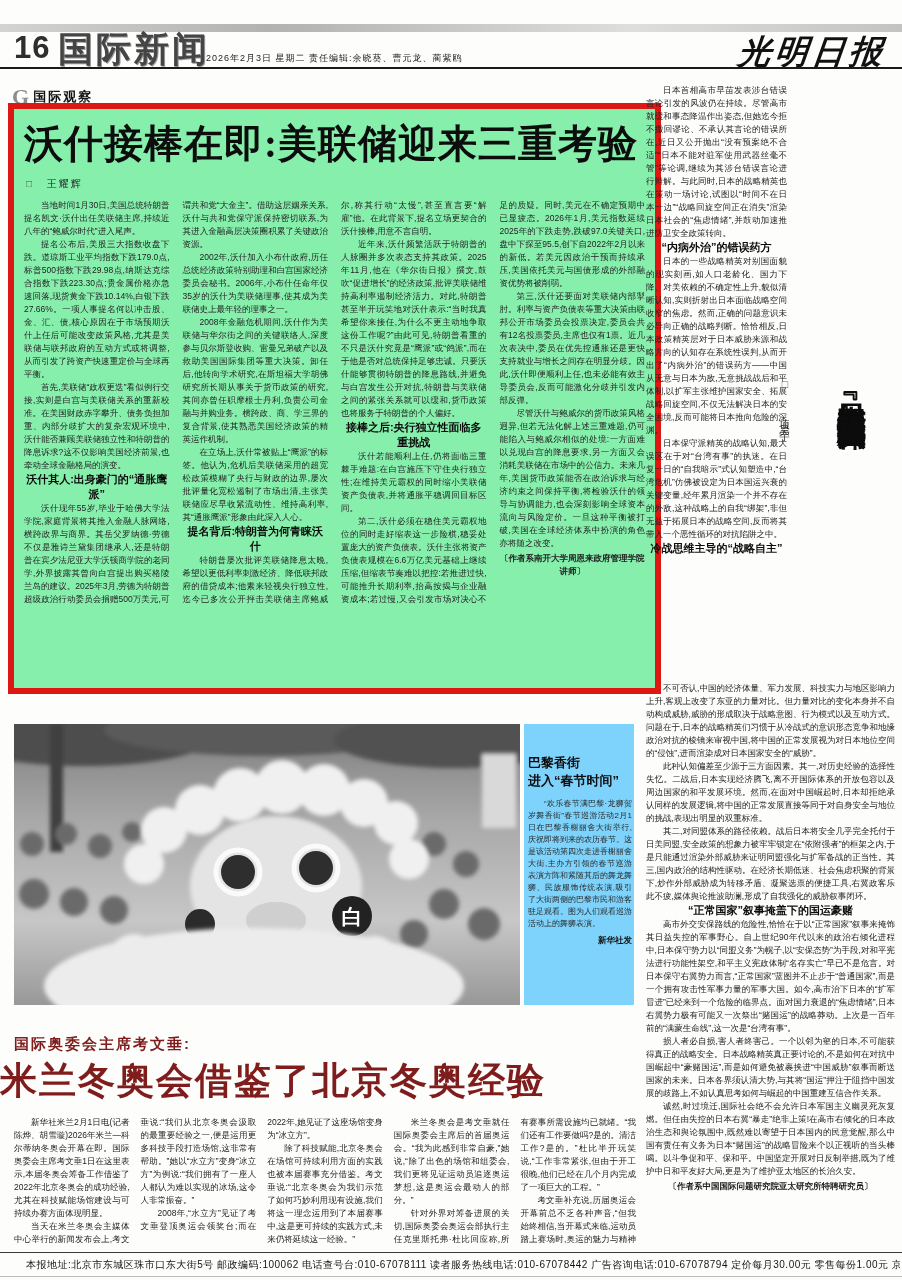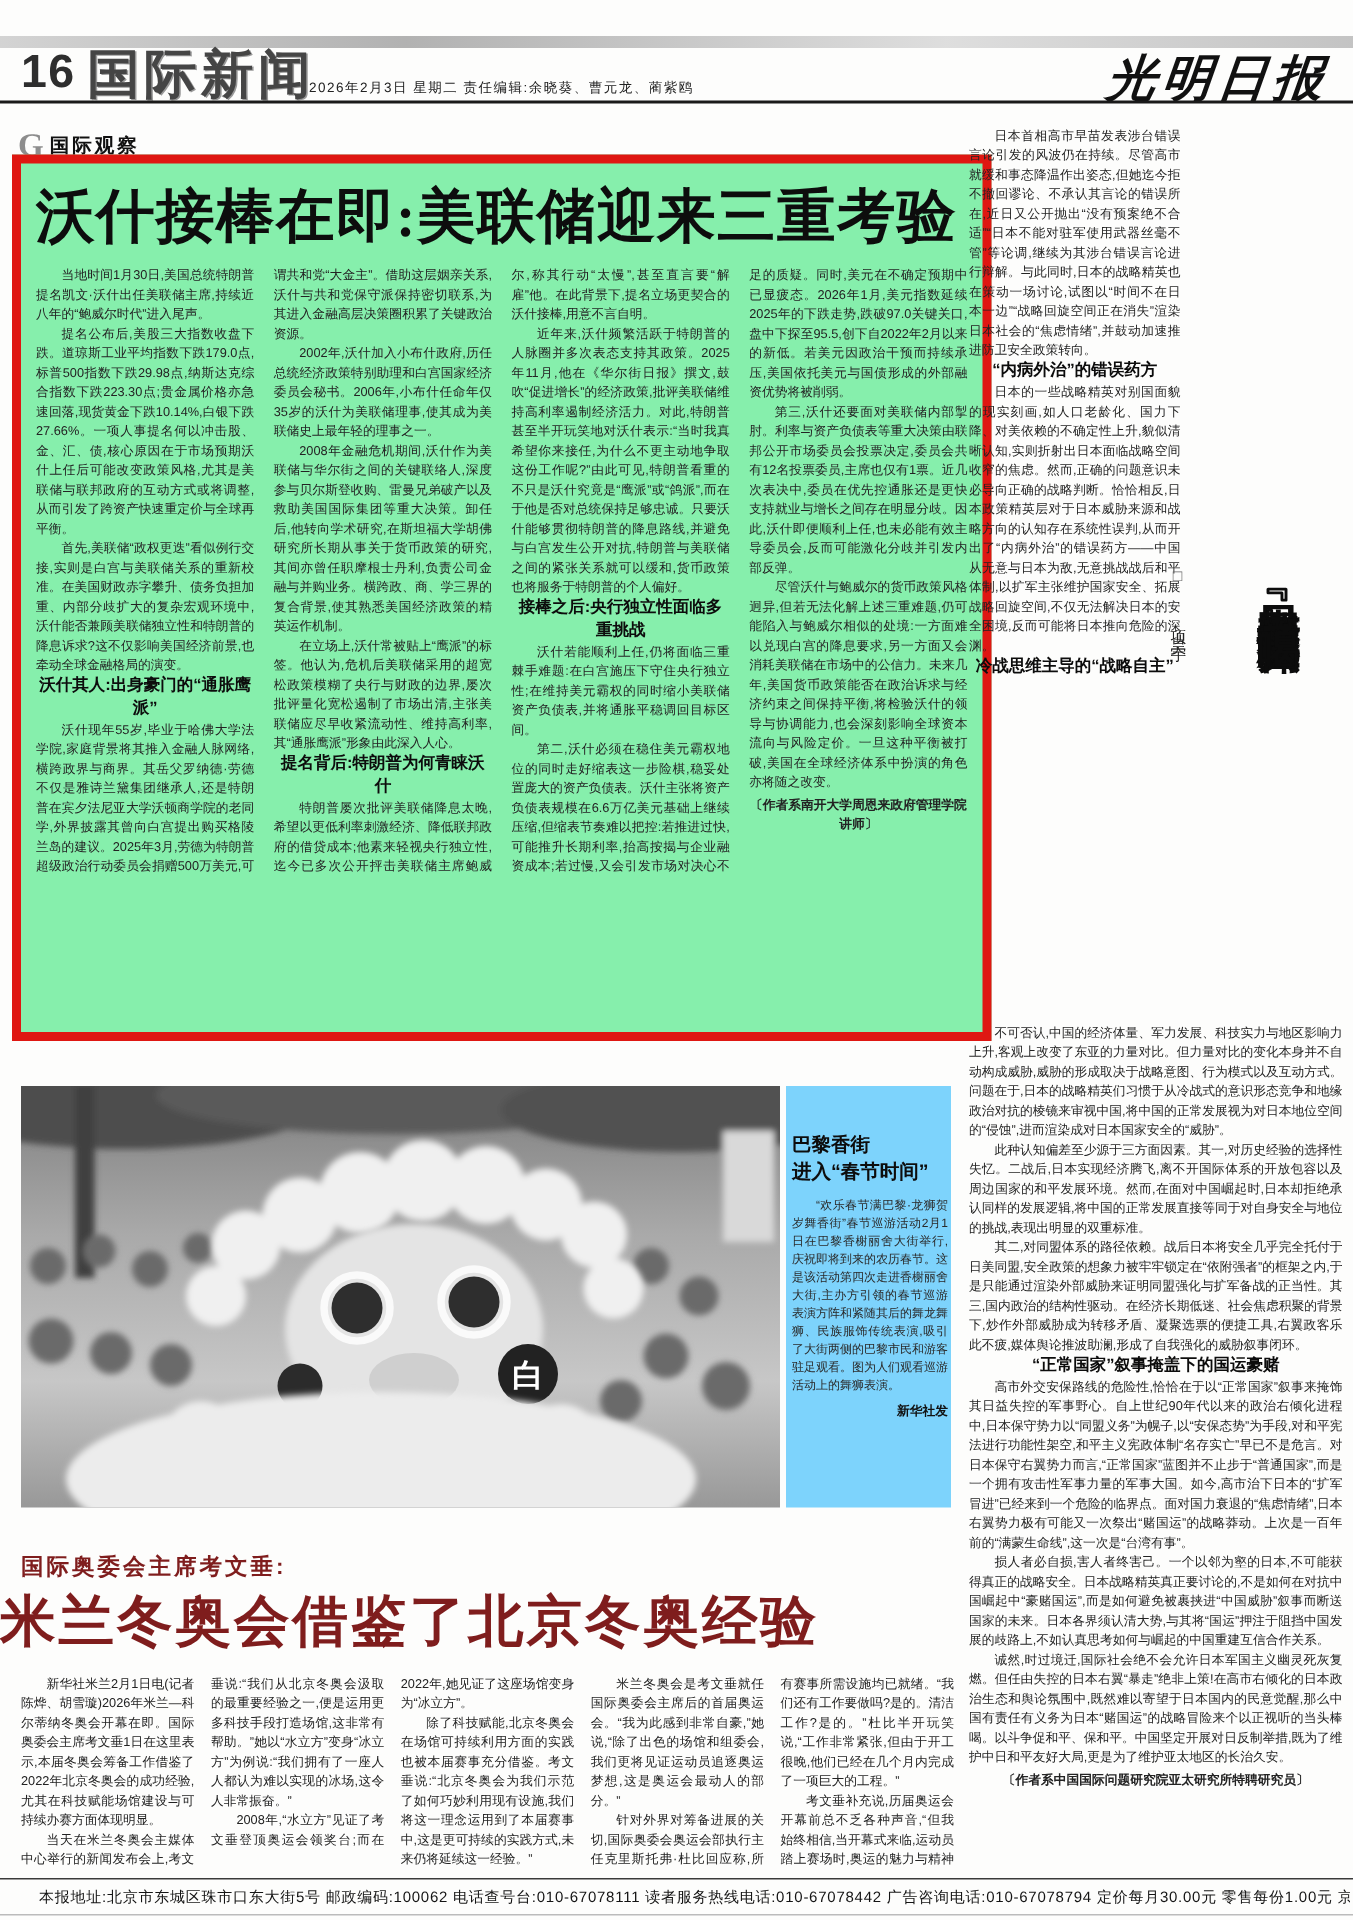--- a/index.html
+++ b/index.html
@@ -74,20 +74,24 @@
   <div class="masthead">光明日报</div>
   <div class="header-rule"></div>
 
   <div class="g-label">
     <span class="g-logo">G</span>
     <span class="g-text">国际观察</span>
   </div>
 
   <div class="red-box">
     <div class="main-headline">沃什接棒在即:美联储迎来三重考验</div>
+    <div class="byline">
+      <span class="mark">□</span>
+      <span>王耀辉</span>
+    </div>
     <div class="main-cols body-text">
       <p>当地时间1月30日,美国总统特朗普提名凯文·沃什出任美联储主席,持续近八年的“鲍威尔时代”进入尾声。</p>
       <p>提名公布后,美股三大指数收盘下跌。道琼斯工业平均指数下跌179.0点,标普500指数下跌29.98点,纳斯达克综合指数下跌223.30点;贵金属价格亦急速回落,现货黄金下跌10.14%,白银下跌27.66%。一项人事提名何以冲击股、金、汇、债,核心原因在于市场预期沃什上任后可能改变政策风格,尤其是美联储与联邦政府的互动方式或将调整,从而引发了跨资产快速重定价与全球再平衡。</p>
       <p>首先,美联储“政权更迭”看似例行交接,实则是白宫与美联储关系的重新校准。在美国财政赤字攀升、债务负担加重、内部分歧扩大的复杂宏观环境中,沃什能否兼顾美联储独立性和特朗普的降息诉求?这不仅影响美国经济前景,也牵动全球金融格局的演变。</p>
       <p class="subhead">沃什其人:出身豪门的“通胀鹰派”</p>
       <p>沃什现年55岁,毕业于哈佛大学法学院,家庭背景将其推入金融人脉网络,横跨政界与商界。其岳父罗纳德·劳德不仅是雅诗兰黛集团继承人,还是特朗普在宾夕法尼亚大学沃顿商学院的老同学,外界披露其曾向白宫提出购买格陵兰岛的建议。2025年3月,劳德为特朗普超级政治行动委员会捐赠500万美元,可谓共和党“大金主”。借助这层姻亲关系,沃什与共和党保守派保持密切联系,为其进入金融高层决策圈积累了关键政治资源。</p>
       <p>2002年,沃什加入小布什政府,历任总统经济政策特别助理和白宫国家经济委员会秘书。2006年,小布什任命年仅35岁的沃什为美联储理事,使其成为美联储史上最年轻的理事之一。</p>
       <p>2008年金融危机期间,沃什作为美联储与华尔街之间的关键联络人,深度参与贝尔斯登收购、雷曼兄弟破产以及救助美国国际集团等重大决策。卸任后,他转向学术研究,在斯坦福大学胡佛研究所长期从事关于货币政策的研究,其间亦曾任职摩根士丹利,负责公司金融与并购业务。横跨政、商、学三界的复合背景,使其熟悉美国经济政策的精英运作机制。</p>
       <p>在立场上,沃什常被贴上“鹰派”的标签。他认为,危机后美联储采用的超宽松政策模糊了央行与财政的边界,屡次批评量化宽松遏制了市场出清,主张美联储应尽早收紧流动性、维持高利率,其“通胀鹰派”形象由此深入人心。</p>
       <p class="subhead">提名背后:特朗普为何青睐沃什</p>
@@ -181,20 +185,21 @@
     <div class="caption-body">
       <p>“欢乐春节满巴黎·龙狮贺岁舞香街”春节巡游活动2月1日在巴黎香榭丽舍大街举行,庆祝即将到来的农历春节。这是该活动第四次走进香榭丽舍大街,主办方引领的春节巡游表演方阵和紧随其后的舞龙舞狮、民族服饰传统表演,吸引了大街两侧的巴黎市民和游客驻足观看。图为人们观看巡游活动上的舞狮表演。</p>
     </div>
     <div class="caption-credit">新华社发</div>
   </div>
 
   <div class="right-colA body-text">
     <p>日本首相高市早苗发表涉台错误言论引发的风波仍在持续。尽管高市就缓和事态降温作出姿态,但她迄今拒不撤回谬论、不承认其言论的错误所在,近日又公开抛出“没有预案绝不合适”“日本不能对驻军使用武器丝毫不管”等论调,继续为其涉台错误言论进行辩解。与此同时,日本的战略精英也在策动一场讨论,试图以“时间不在日本一边”“战略回旋空间正在消失”渲染日本社会的“焦虑情绪”,并鼓动加速推进防卫安全政策转向。</p>
     <p class="subhead">“内病外治”的错误药方</p>
     <p>日本的一些战略精英对别国面貌的现实刻画,如人口老龄化、国力下降、对美依赖的不确定性上升,貌似清晰认知,实则折射出日本面临战略空间收窄的焦虑。然而,正确的问题意识未必导向正确的战略判断。恰恰相反,日本政策精英层对于日本威胁来源和战略方向的认知存在系统性误判,从而开出了“内病外治”的错误药方——中国从无意与日本为敌,无意挑战战后和平体制,以扩军主张维护国家安全、拓展战略回旋空间,不仅无法解决日本的安全困境,反而可能将日本推向危险的深渊。</p>
+    <p>日本保守派精英的战略认知,最大误区在于对“台湾有事”的执迷。在日复一日的“自我暗示”式认知塑造中,“台湾危机”仿佛被设定为日本国运兴衰的关键变量,经年累月渲染一个并不存在的外敌,这种战略上的自我“绑架”,非但无益于拓展日本的战略空间,反而将其带入一个恶性循环的对抗陷阱之中。</p>
     <p class="subhead">冷战思维主导的“战略自主”</p>
   </div>
 
   <div class="v-headline">对日本『赌国运』的战略莽动应予当头棒喝</div>
   <div class="v-byline">
     <span class="mark">□</span>
     <span>项昊宇</span>
   </div>
 
   <div class="right-colB body-text">

